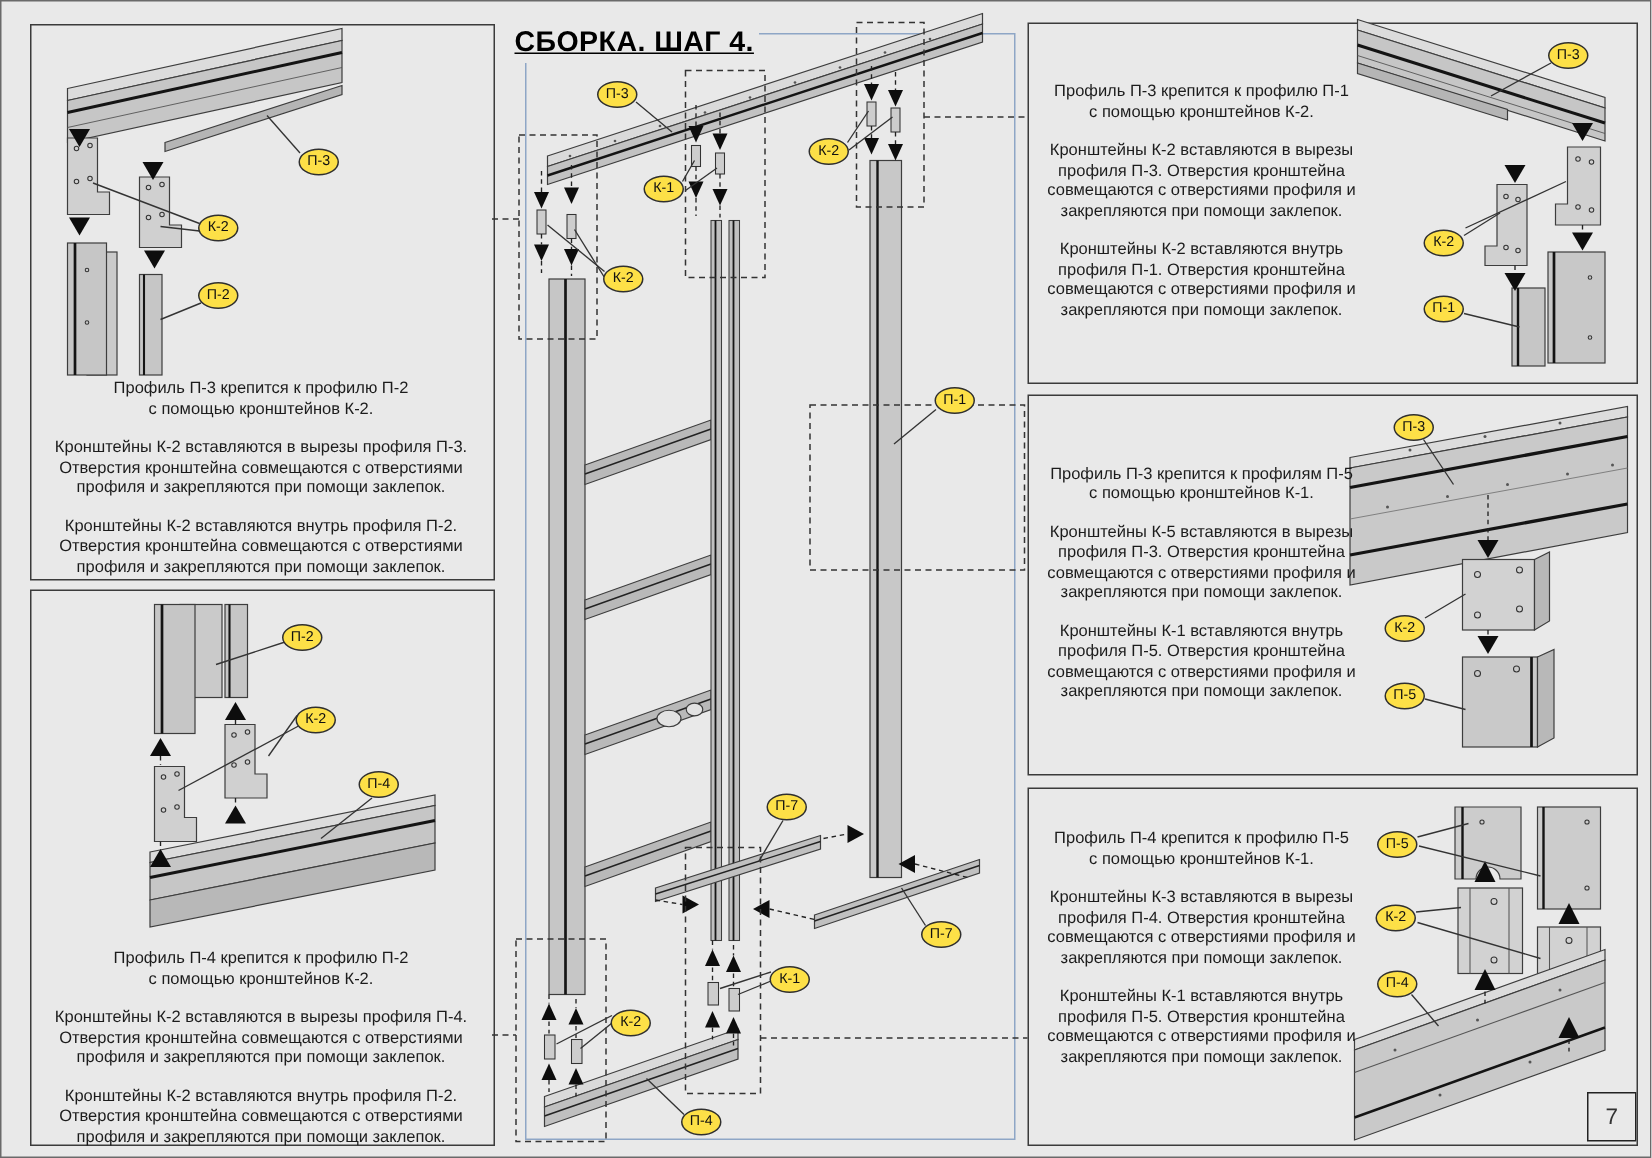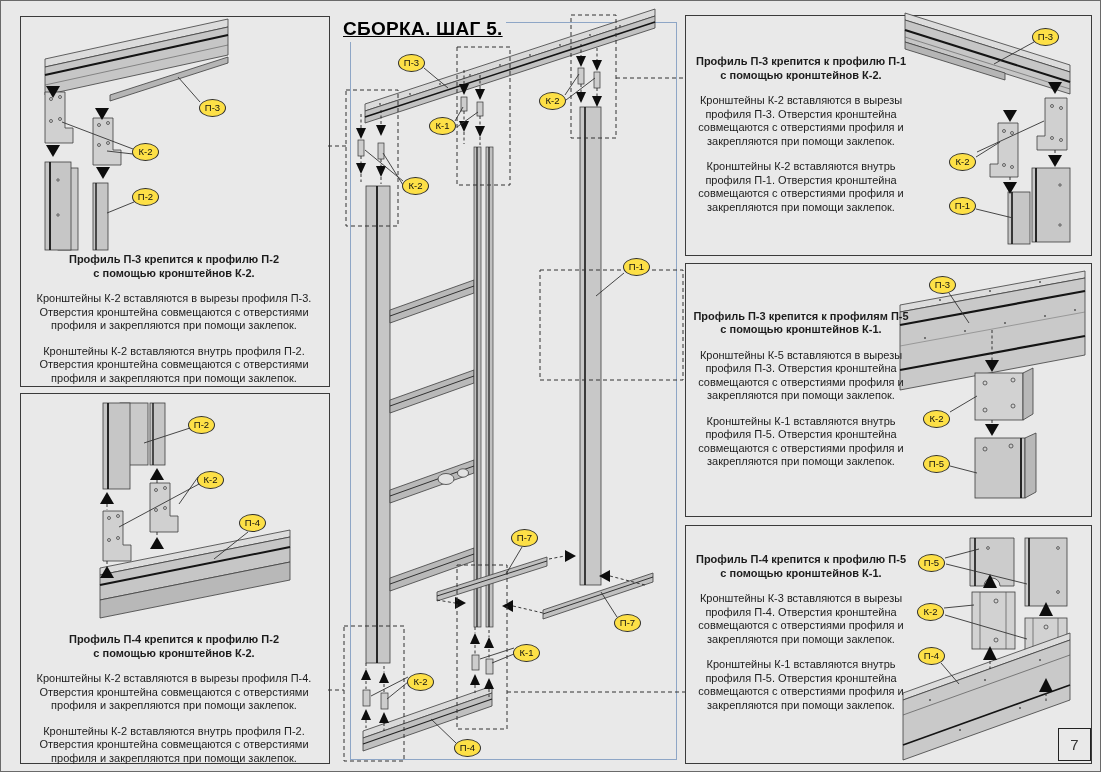--- a/index.html
+++ b/index.html
@@ -12,21 +12,21 @@
   .edge{position:absolute;left:0;top:0;width:1099px;height:770px;border:1px solid #6a6a6a;pointer-events:none;z-index:50;}
   .panel{position:absolute;border:1px solid #3b3b3b;background:transparent;z-index:1;}
   .bluebox{position:absolute;border:1px solid #8ea6c6;z-index:1;}
   .title{
     position:absolute;left:343px;top:18px;z-index:20;
     font-size:19px;font-weight:bold;text-decoration:underline;
     letter-spacing:.3px;background:#e9e9e9;padding:0 3px 2px 0;color:#000;
   }
   svg.art{position:absolute;left:0;top:0;z-index:5;}
   .ptext{position:absolute;z-index:10;text-align:center;font-size:11px;line-height:13.5px;color:#1c1c1c;}
-  .ptext .h{font-weight:bold;}
+  .ptext .h{font-weight:normal;}
   .ptext .para{margin-top:12px;}
   .vcenter{display:flex;flex-direction:column;justify-content:center;}
   .chip{
     position:absolute;z-index:15;min-width:27px;height:18px;box-sizing:border-box;
     border:1px solid #2f2f2f;border-radius:50%;background:#fde047;
     font-size:9.5px;line-height:16px;text-align:center;padding:0 3px;color:#111;
   }
   .pagenum{
     position:absolute;left:1058px;top:728px;width:33px;height:33px;z-index:20;
     border:1.4px solid #222;background:#e9e9e9;box-sizing:border-box;
@@ -449,21 +449,21 @@
     <g stroke="#333" stroke-width="0.9" fill="none">
       <line x1="945" y1="558" x2="979" y2="549"></line>
         <line x1="946" y1="564" x2="1027" y2="584"></line>
       <line x1="944" y1="608" x2="974" y2="605"></line>
         <line x1="945" y1="615" x2="1027" y2="639"></line>
       <line x1="941" y1="663" x2="959" y2="684"></line>
     </g>
   </g>
 </svg>
 
-<div class="title">СБОРКА. ШАГ 5.</div>
+<div class="title">СБОРКА. ШАГ 4.</div>
 
 <div class="chip" style="left:398px;top:54px;">П-3</div>
 <div class="chip" style="left:429px;top:117px;">К-1</div>
 <div class="chip" style="left:539px;top:92px;">К-2</div>
 <div class="chip" style="left:402px;top:177px;">К-2</div>
 <div class="chip" style="left:623px;top:258px;">П-1</div>
 <div class="chip" style="left:511px;top:529px;">П-7</div>
 <div class="chip" style="left:614px;top:614px;">П-7</div>
 <div class="chip" style="left:513px;top:644px;">К-1</div>
 <div class="chip" style="left:407px;top:673px;">К-2</div>

